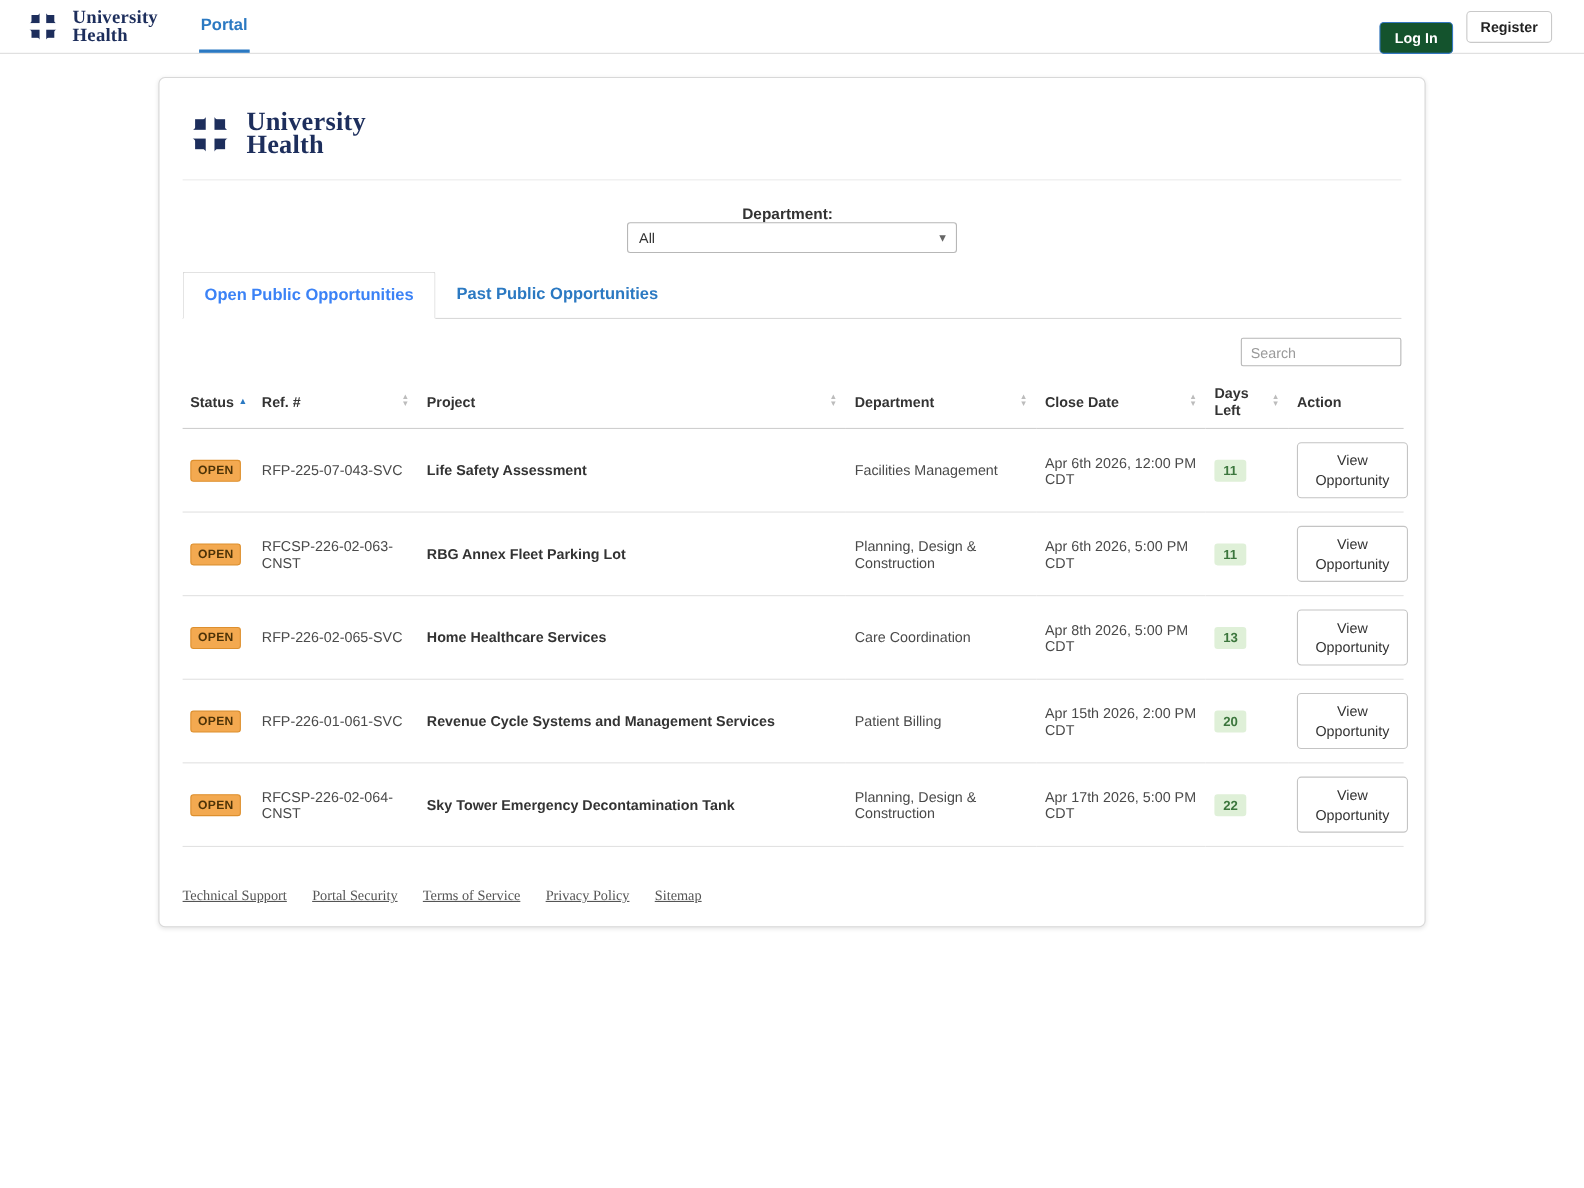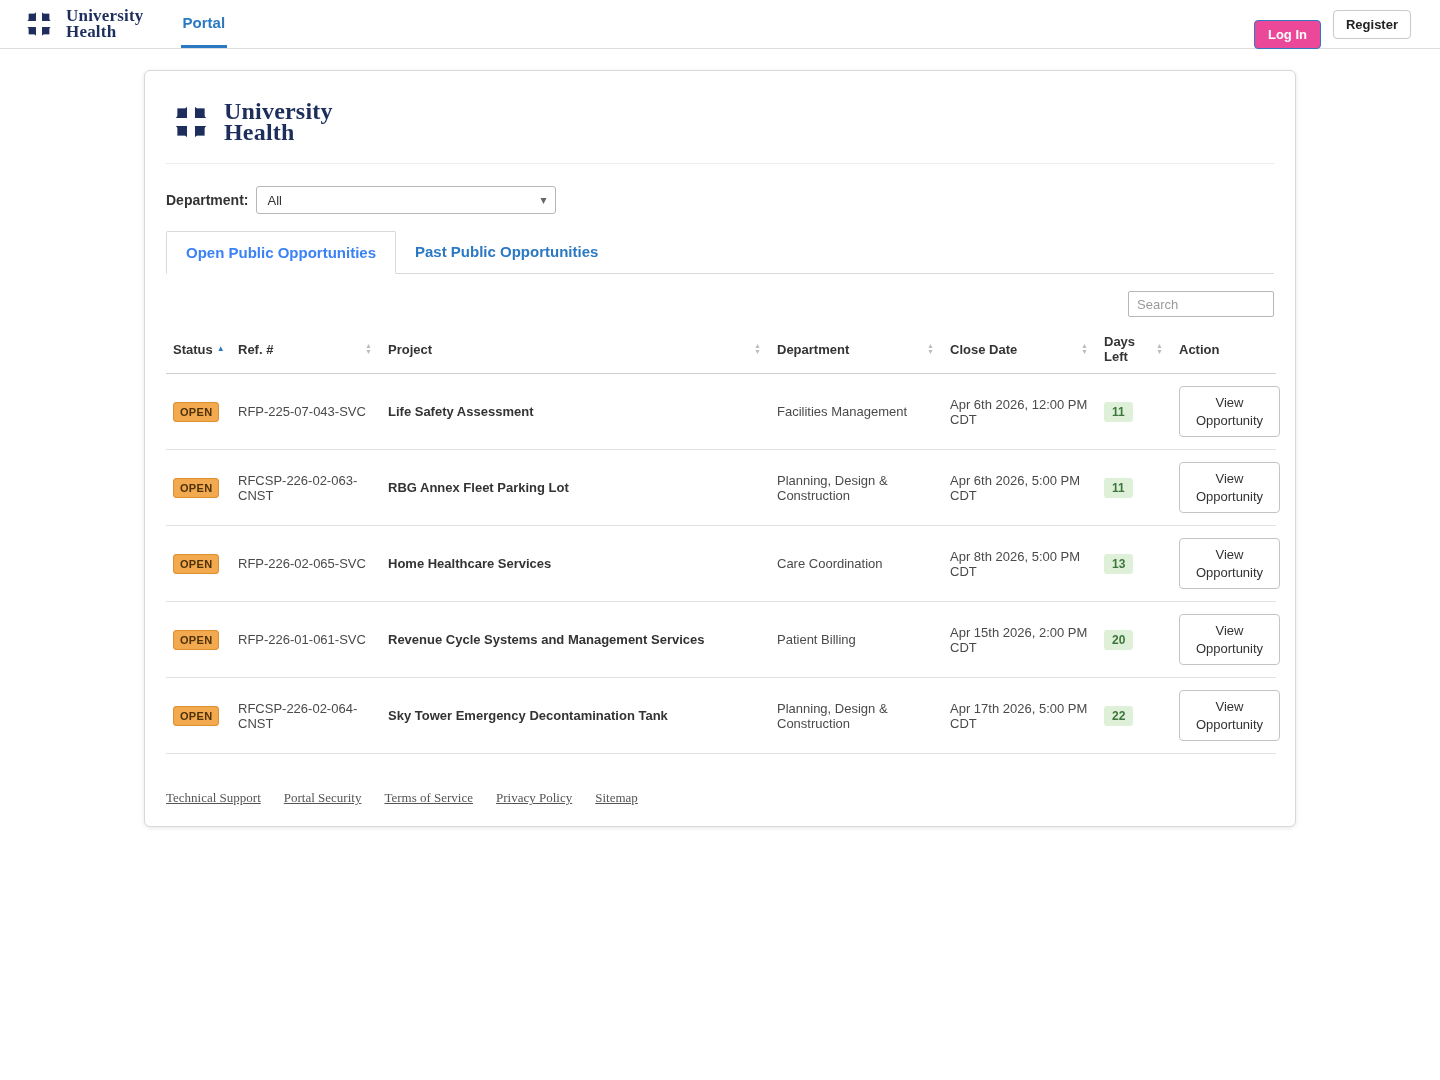--- a/index.html
+++ b/index.html
@@ -38,21 +38,21 @@
     margin-left: 37px;
     padding: 0 2px;
     font-size: 15px; font-weight: 700;
     color: #2b79c2;
     border-bottom: 3px solid #2b79c2;
     text-decoration: none;
     cursor: pointer;
   }
   .nav-actions { margin-left: auto; display: flex; gap: 12px; align-items: center; }
   .btn-login {
-    background: #ec4899; color: #fff;
+    background: #14532d; color: #fff;
     border: 1px solid #3577c1; border-radius: 4px;
     font-family: inherit; font-size: 13px; font-weight: 700;
     padding: 6px 13px; cursor: pointer; margin-top: 20px;
   }
   .btn-register {
     background: #fff; color: #222;
     border: 1px solid #c9c9c9; border-radius: 4px;
     font-family: inherit; font-size: 13px; font-weight: 700;
     padding: 6px 12px; cursor: pointer;
   }
@@ -78,21 +78,21 @@
     font-size: 27px; font-weight: 700;
     color: #2b79c2;
   }
   .card-header h2 {
     margin: 0;
     font-size: 17px; font-weight: 700; color: #333;
   }
   .brand-lg { margin-top: 4px; }
 
   
-  .filter-row { margin-top: 22px; display: flex; align-items: center; }
+  .filter-row { margin-top: 22px; display: flex; align-items: center; flex-direction: column; }
   .filter-label { font-size: 14px; font-weight: 700; margin-right: 8px; }
   .select {
     width: 300px; height: 28px;
     border: 1px solid #b7b7b7; border-radius: 3px;
     background: #fff;
     display: inline-flex; align-items: center; justify-content: space-between;
     padding: 0 9px 0 10px;
     font-size: 13px; color: #333;
     cursor: pointer;
   }

